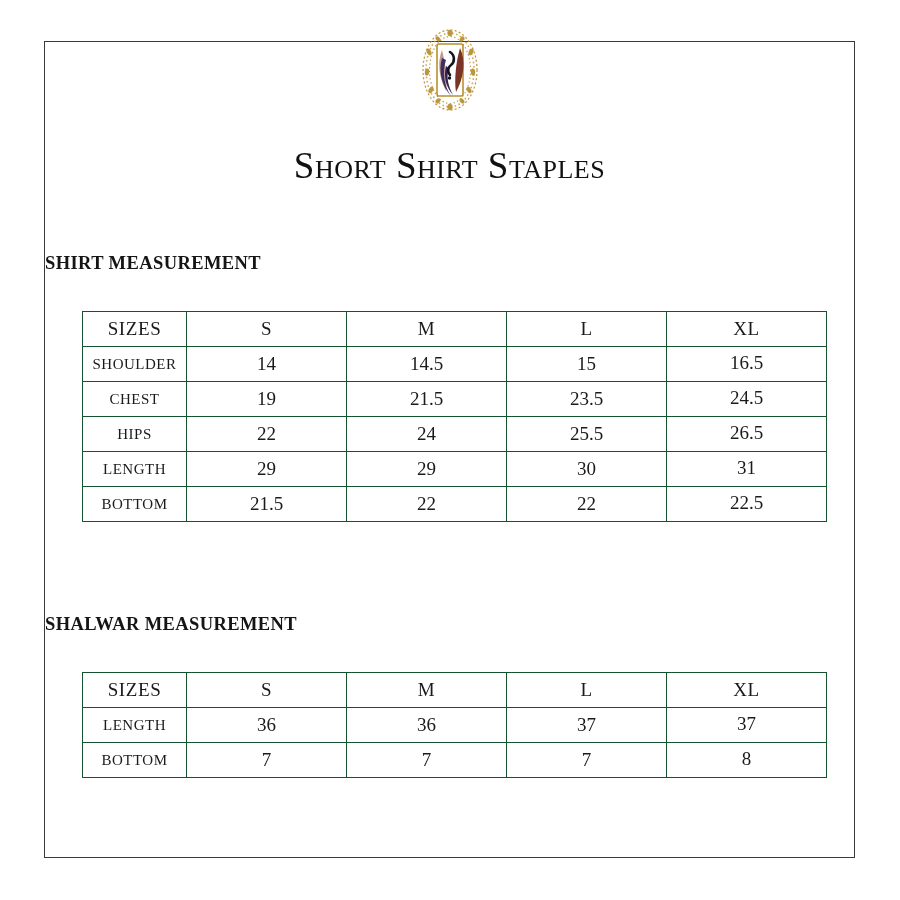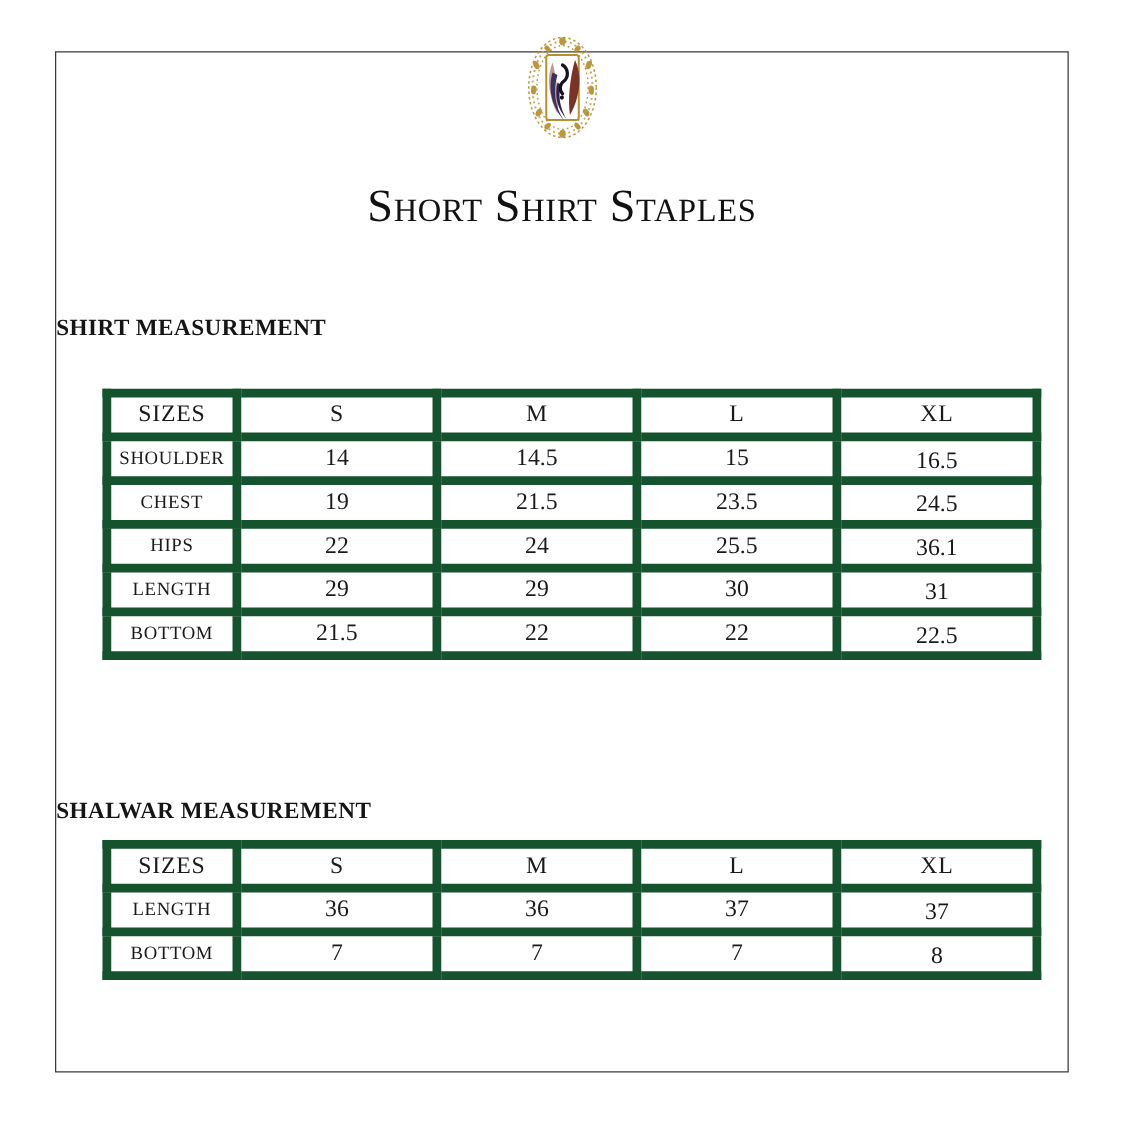--- a/index.html
+++ b/index.html
@@ -60,34 +60,34 @@
   }
 
   
   .section-heading {
     font-size: 18.5px;
     font-weight: 700;
     letter-spacing: 0.4px;
     color: #151515;
   }
   #shirt-heading { position: absolute; left: 0; right: 0; top: 211px; }
-  #shalwar-heading { position: absolute; left: 0; right: 0; top: 572px; margin-top: 25px; }
+  #shalwar-heading { position: absolute; left: 0; right: 0; top: 572px; }
 
   
   .size-table {
     position: absolute;
     border-collapse: collapse;
     table-layout: fixed;
     background: #fff;
   }
   #shirt-table { left: 37px; top: 269px; width: 737px; }
   #shalwar-table { left: 37px; top: 630px; width: 737px; }
 
   .size-table td {
-    border: 7px solid #14532d;
+    border: 1px solid #14532d;
     text-align: center;
     vertical-align: middle;
     color: #1a1a1a;
     padding: 0;
   }
   .size-table col.c-label { width: 104px; }
   .size-table col.c-size  { width: 160px; }
 
   .size-table tr { height: 35px; }
 
@@ -184,21 +184,21 @@
         <td class="cell-val">19</td>
         <td class="cell-val">21.5</td>
         <td class="cell-val">23.5</td>
         <td class="cell-val col-xl">24.5</td>
       </tr>
       <tr>
         <td class="row-label">HIPS</td>
         <td class="cell-val">22</td>
         <td class="cell-val">24</td>
         <td class="cell-val">25.5</td>
-        <td class="cell-val col-xl">36.1</td>
+        <td class="cell-val col-xl">26.5</td>
       </tr>
       <tr>
         <td class="row-label">LENGTH</td>
         <td class="cell-val">29</td>
         <td class="cell-val">29</td>
         <td class="cell-val">30</td>
         <td class="cell-val col-xl">31</td>
       </tr>
       <tr>
         <td class="row-label">BOTTOM</td>

